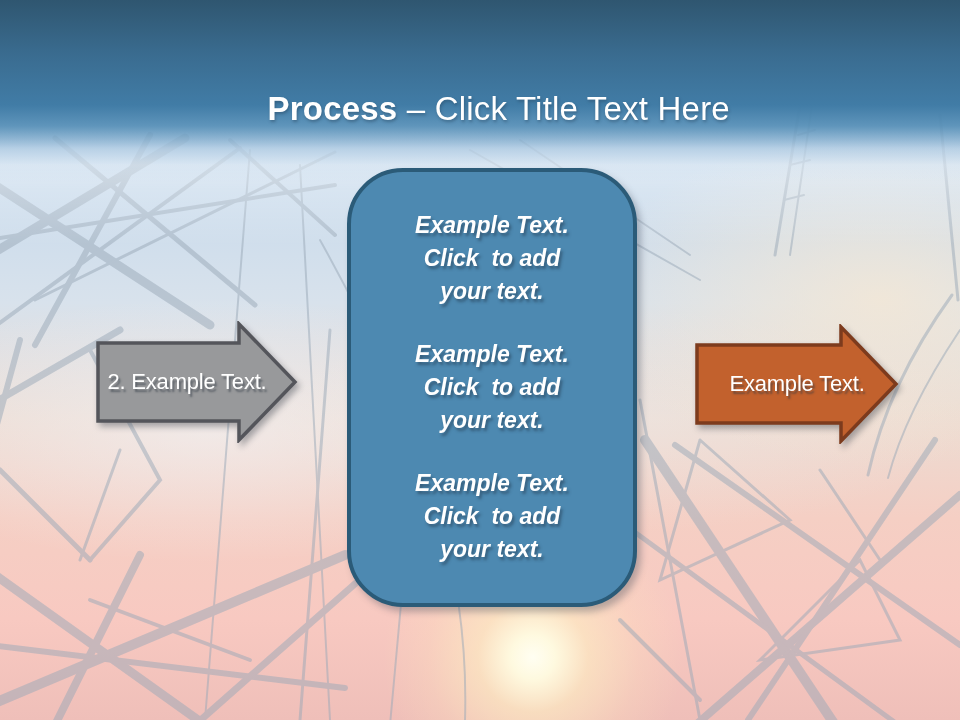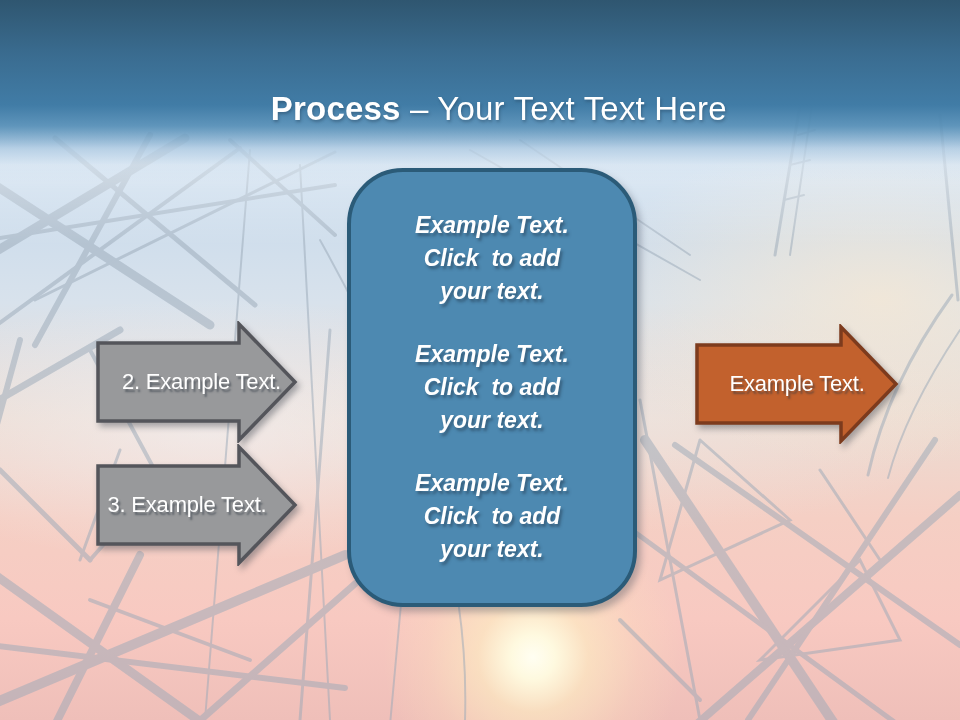--- a/index.html
+++ b/index.html
@@ -53,21 +53,21 @@
   .arrow{position:absolute;width:202px;height:122px;}
   .arrow svg{position:absolute;left:0;top:0;filter:drop-shadow(3px 4px 3px rgba(70,75,85,0.45));}
   .arrow-label{
     position:absolute;left:0;top:0;width:100%;height:100%;
     display:flex;align-items:center;justify-content:center;
     color:var(--text_white,#fff);font-size:22px;letter-spacing:-0.2px;
     text-shadow:2px 2.5px 2px rgba(45,55,65,0.55);white-space:pre-wrap;
   }
   .gray .arrow-label{padding-right:20px;box-sizing:border-box;}
   .a1{left:96px;top:196px;}
-  .a2{left:96px;top:321px;padding-left:29px;}
+  .a2{left:96px;top:321px;}
   .a3{left:96px;top:444px;}
   .a-right{left:695px;top:324px;width:204px;height:120px;}
   
   .center-box{
     position:absolute;left:347px;top:168px;width:290px;height:439px;
     box-sizing:border-box;border-radius:56px;
     background:var(--box_fill,#4d89b1);
     border:4px solid var(--box_border,#2b5b78);
     box-shadow:4px 5px 7px rgba(60,70,85,0.35);
     display:flex;flex-direction:column;justify-content:center;gap:30px;
@@ -137,37 +137,31 @@
       <path d="M-10,645 L345,688" stroke-width="6"></path>
       <path d="M90,600 L250,660" stroke-width="4"></path>
       <path d="M405,560 L390,725" stroke-width="2"></path>
     </g>
   </svg>
 
   <div class="fog"></div>
   <div class="header"></div>
 
   <div class="slide-title">
-    <span class="title-bold">Process</span><span class="title-rest"> – Your Text Text Here</span>
+    <span class="title-bold">Process</span><span class="title-rest"> – Click Title Text Here</span>
   </div>
 
 
   <div class="arrow gray a2">
     <svg width="202" height="122" viewBox="0 0 202 122">
       <polygon points="2,22 143,22 143,3 199,61 143,119 143,100 2,100" style="fill:var(--gray_fill,#98999b);stroke:var(--gray_border,#54555b);stroke-width:3.5;"></polygon>
     </svg>
     <div class="arrow-label">2. Example Text.</div>
   </div>
 
-  <div class="arrow gray a3">
-    <svg width="202" height="122" viewBox="0 0 202 122">
-      <polygon points="2,22 143,22 143,3 199,61 143,119 143,100 2,100" style="fill:var(--gray_fill,#98999b);stroke:var(--gray_border,#54555b);stroke-width:3.5;"></polygon>
-    </svg>
-    <div class="arrow-label">3. Example Text.</div>
-  </div>
 
   <div class="center-box">
     <div class="text-block">
       <div class="box-line">Example Text.</div>
       <div class="box-line">Click  to add</div>
       <div class="box-line">your text.</div>
     </div>
     <div class="text-block">
       <div class="box-line">Example Text.</div>
       <div class="box-line">Click  to add</div>

